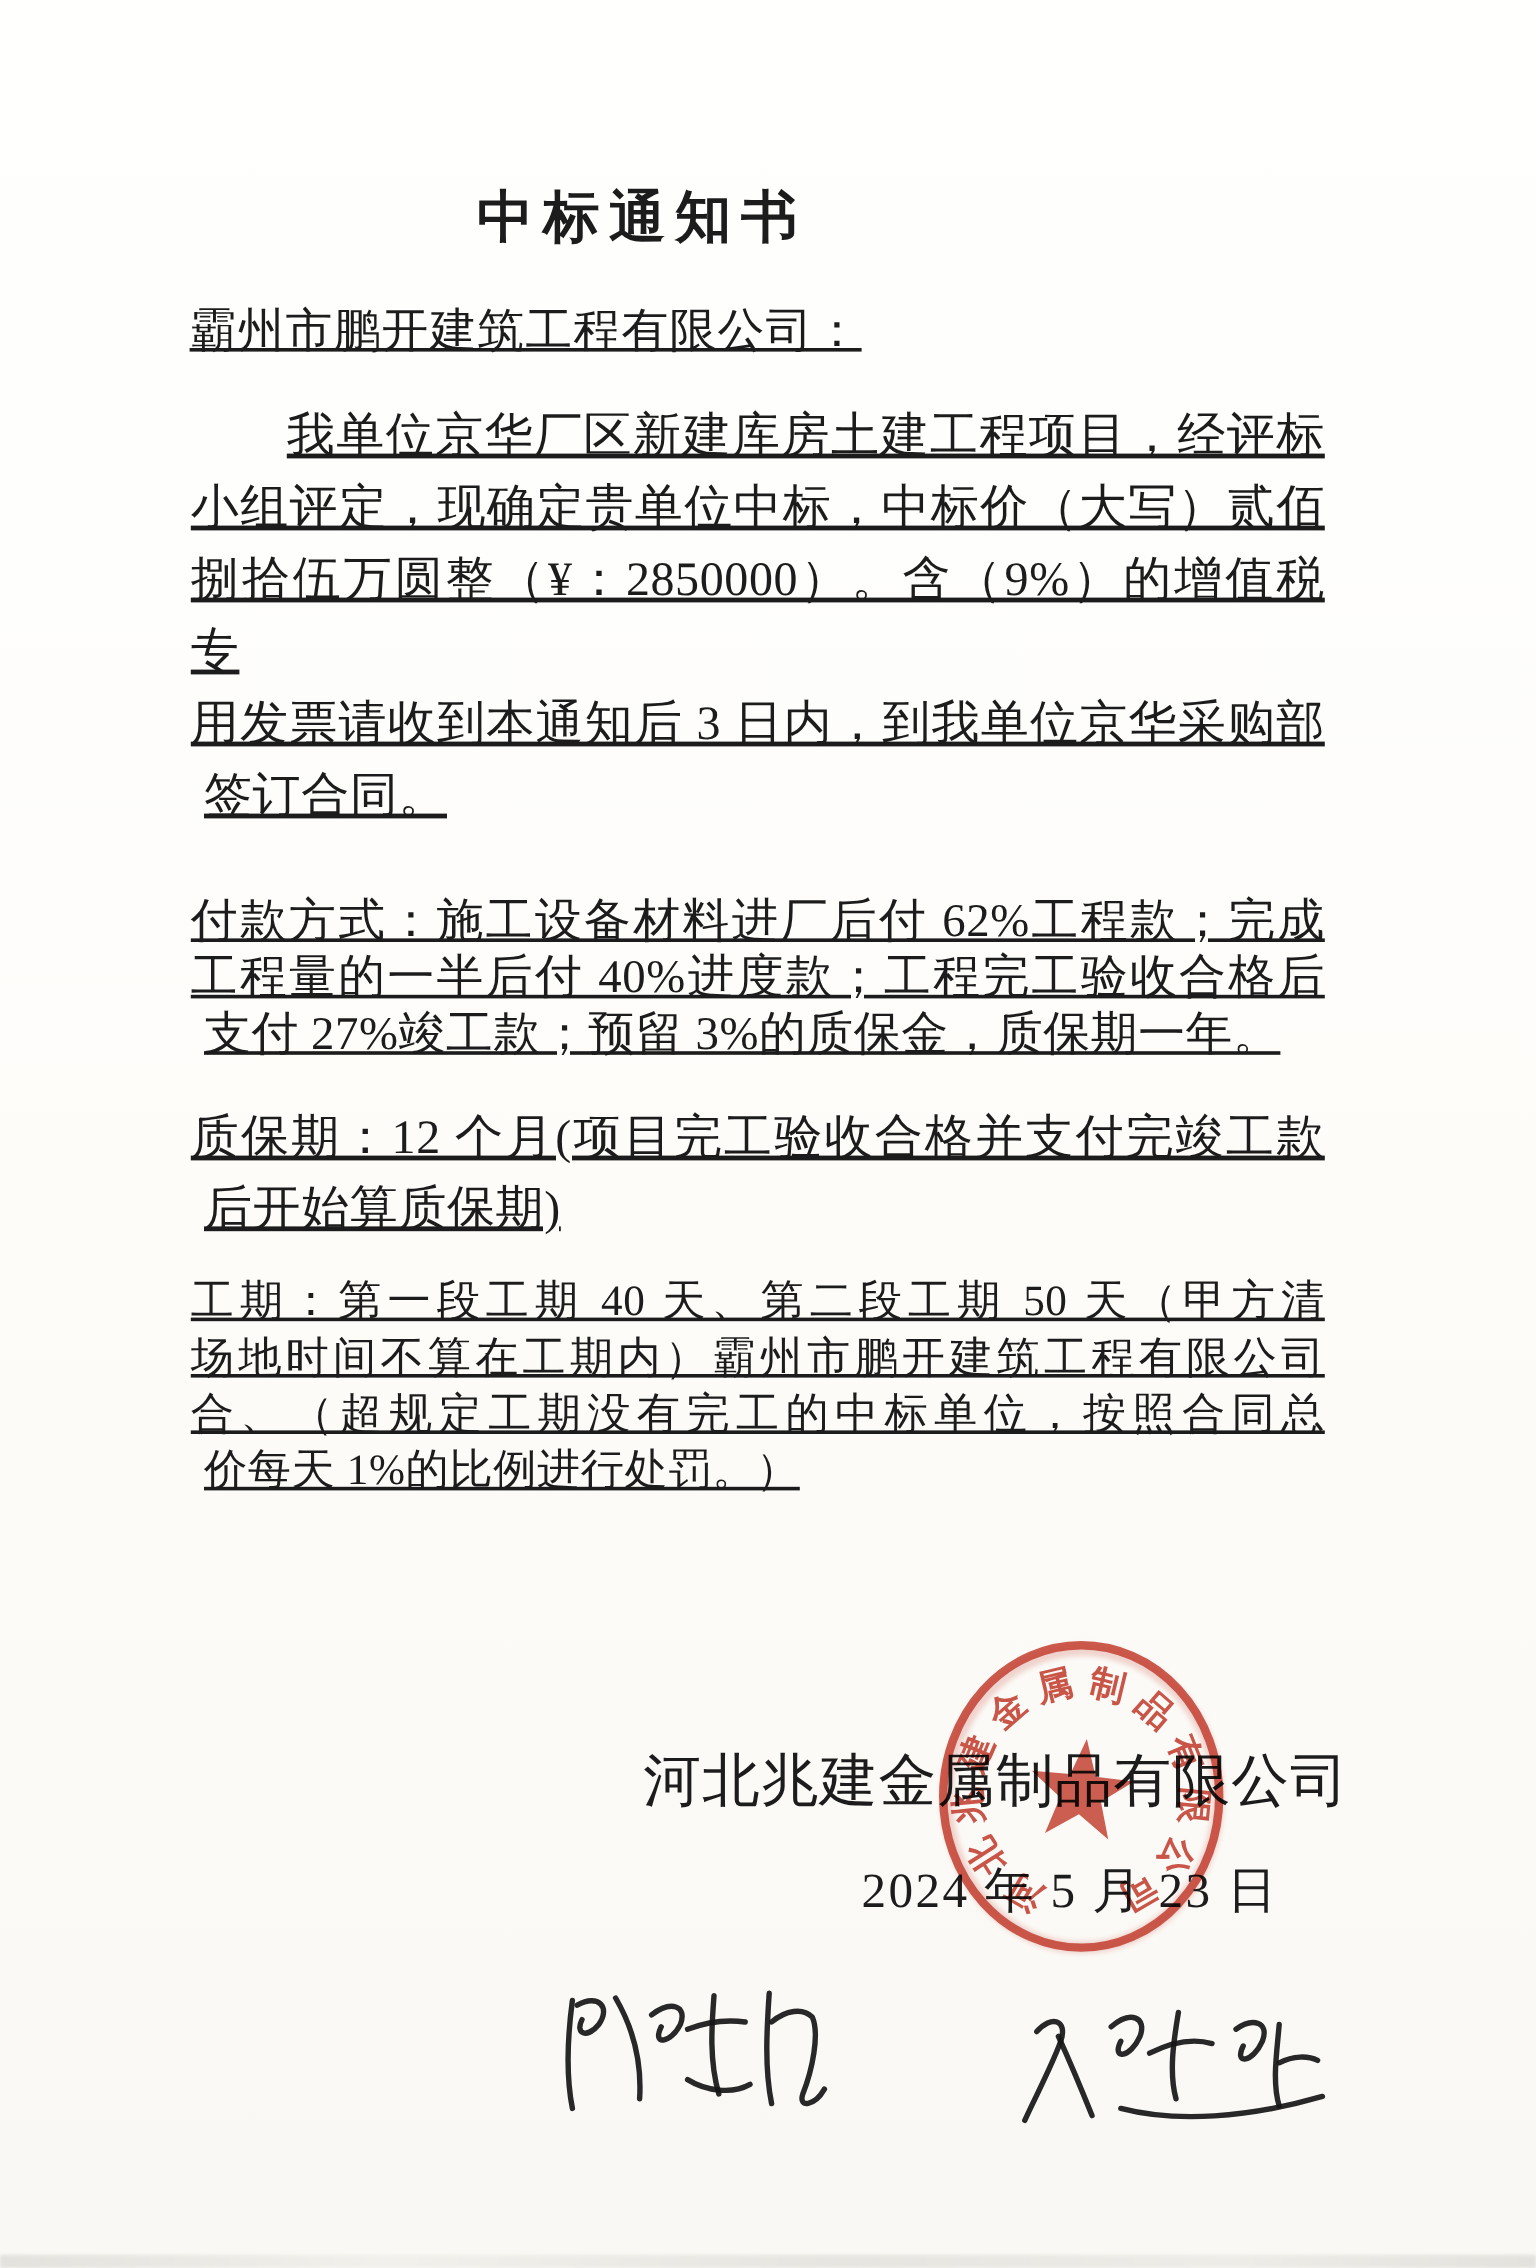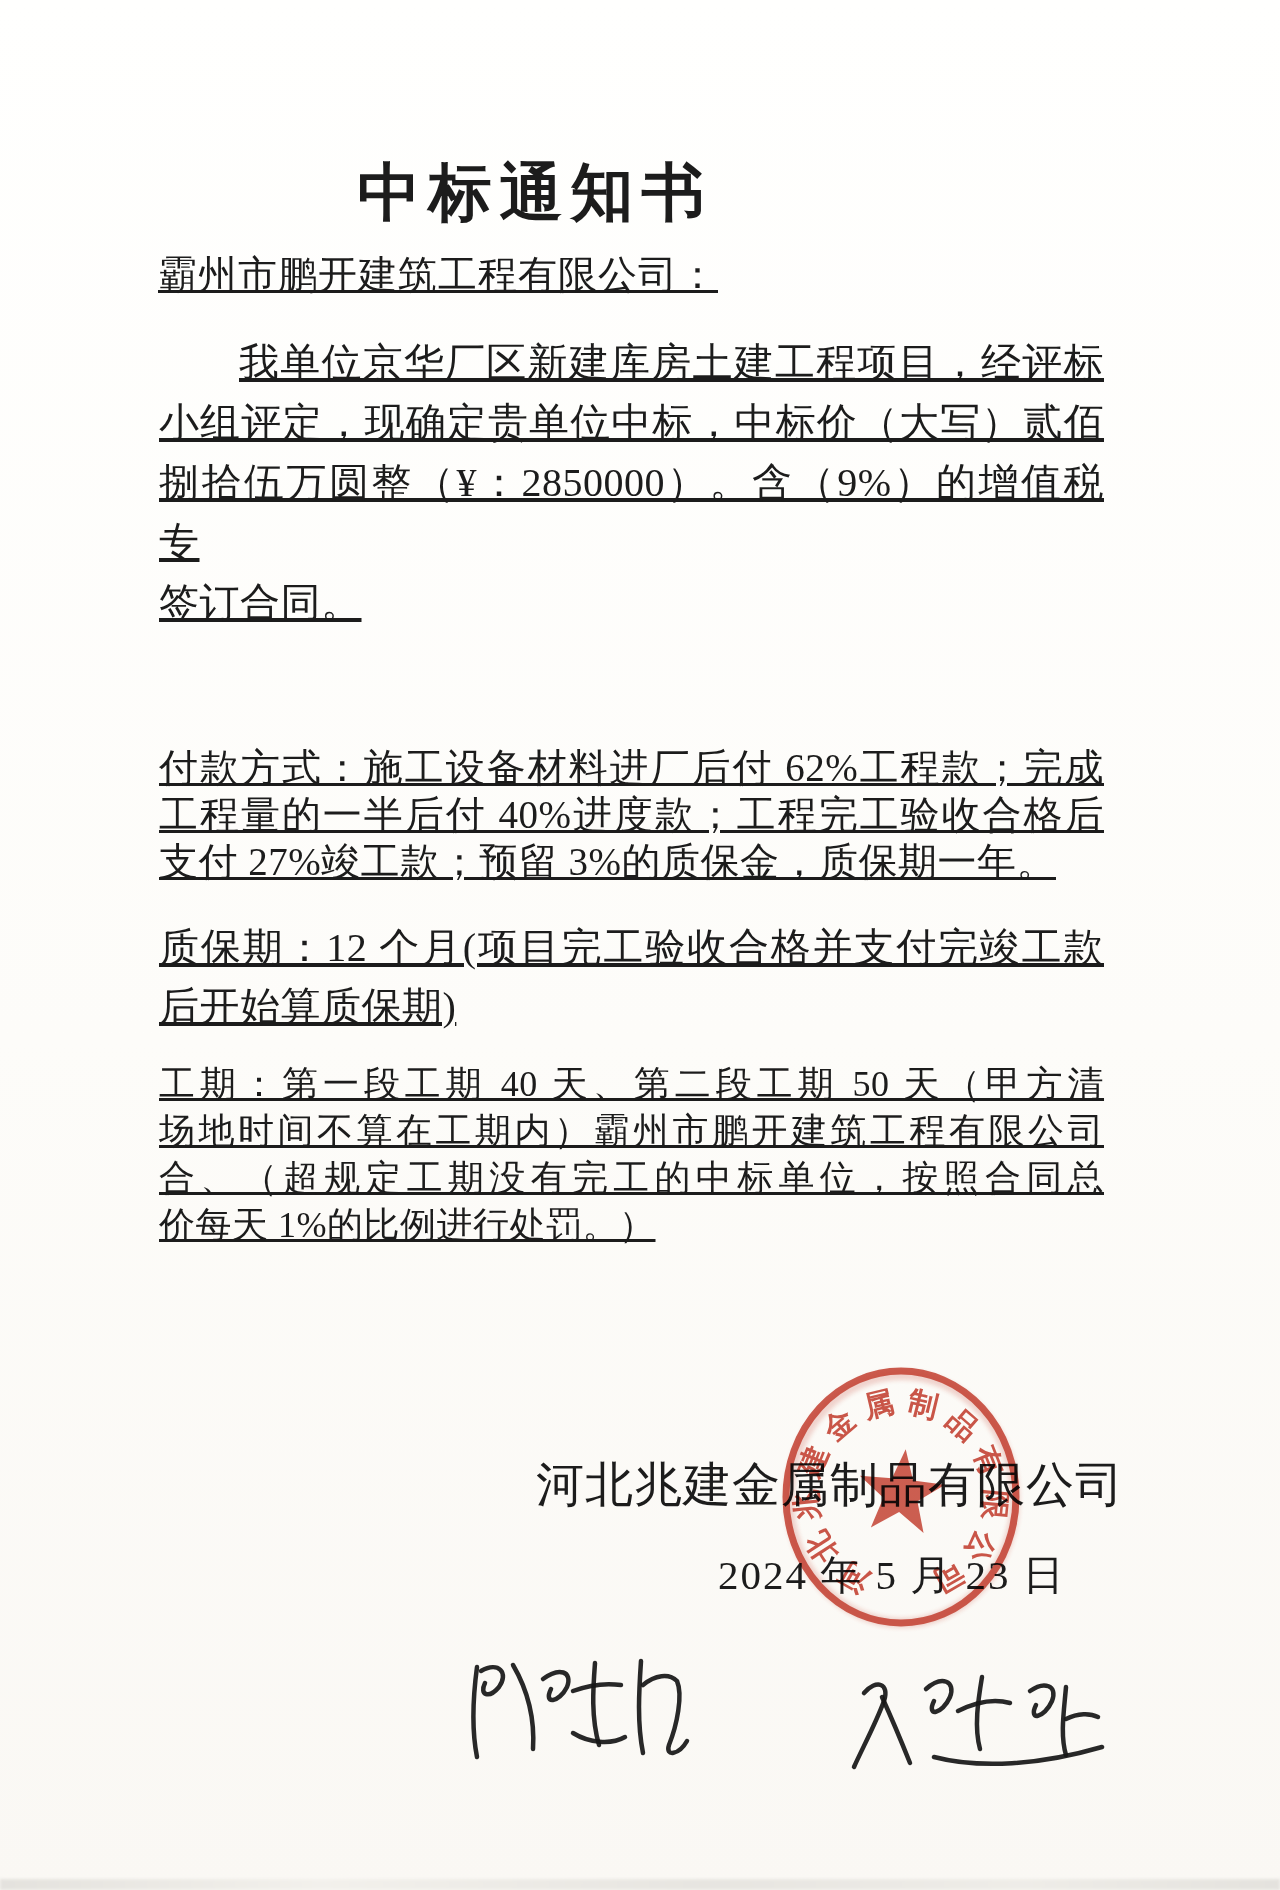--- a/index.html
+++ b/index.html
@@ -6,30 +6,30 @@
   .page{
     position:relative;
     width:1280px;height:1890px;
     background:linear-gradient(180deg,#fffffe 0%,#fdfcf9 55%,#faf8f4 100%);
     font-family:"Liberation Serif","DejaVu Serif",serif;
     color:var(--ink,#1c1c1c);
     overflow:hidden;
   }
   .title{
     position:absolute;top:150px;left:0;width:1070px;margin:0;
-    text-align:center;font-size:63px;font-weight:700;letter-spacing:8px;
+    text-align:center;font-size:47px;font-weight:700;letter-spacing:8px;
   }
   .addressee{position:absolute;top:248px;left:158px;font-size:39px;letter-spacing:1px;text-decoration:underline;}
   .para{position:absolute;left:159px;width:945px;text-decoration:underline;}
   .p1{top:333px;} .p1 .line{font-size:40px;line-height:60px;}
   .p2{top:744px;} .p2 .line{font-size:39px;line-height:47px;}
   .p3{top:918px;} .p3 .line{font-size:40px;line-height:59px;}
   .p4{top:1061px;} .p4 .line{font-size:36px;line-height:47px;}
   .line{text-align:justify;text-align-last:justify;letter-spacing:.5px;}
-  .line.short{text-align-last:left;}
+  .line.short{text-align-last:left;margin-left:11px;}
   .line.indent{text-indent:2em;}
   .company{position:absolute;top:1462px;left:536px;font-size:48px;letter-spacing:1px;line-height:46px;text-align:right;}
   .date{position:absolute;top:1548px;left:718px;font-size:41px;letter-spacing:2px;}
   .seal{position:absolute;left:768px;top:1360px;width:266px;height:276px;
         mix-blend-mode:multiply;opacity:.93;}
   .seal-ring{fill:none;stroke:var(--seal,#c43b2b);stroke-width:7;opacity:.9;}
   .seal-ring-soft{fill:none;stroke:var(--seal,#c43b2b);stroke-width:10;opacity:.22;filter:blur(2px);}
   .seal-star{fill:var(--seal,#c43b2b);opacity:.88;}
   .seal-char{font-size:30px;font-weight:700;fill:var(--seal,#c43b2b);
              text-anchor:middle;dominant-baseline:middle;
@@ -48,20 +48,21 @@
 <div class="page">
 
   <h1 class="title">中标通知书</h1>
 
   <div class="addressee">霸州市鹏开建筑工程有限公司：</div>
 
   <div class="para p1">
     <div class="line indent">我单位京华厂区新建库房土建工程项目，经评标</div>
     <div class="line">小组评定，现确定贵单位中标，中标价（大写）贰佰</div>
     <div class="line">捌拾伍万圆整（¥：2850000）。含（9%）的增值税专</div>
+    <div class="line">用发票请收到本通知后 3 日内，到我单位京华采购部</div>
     <div class="line short">签订合同。</div>
   </div>
 
   <div class="para p2">
     <div class="line">付款方式：施工设备材料进厂后付 62%工程款；完成</div>
     <div class="line">工程量的一半后付 40%进度款；工程完工验收合格后</div>
     <div class="line short">支付 27%竣工款；预留 3%的质保金，质保期一年。</div>
   </div>
 
   <div class="para p3">

